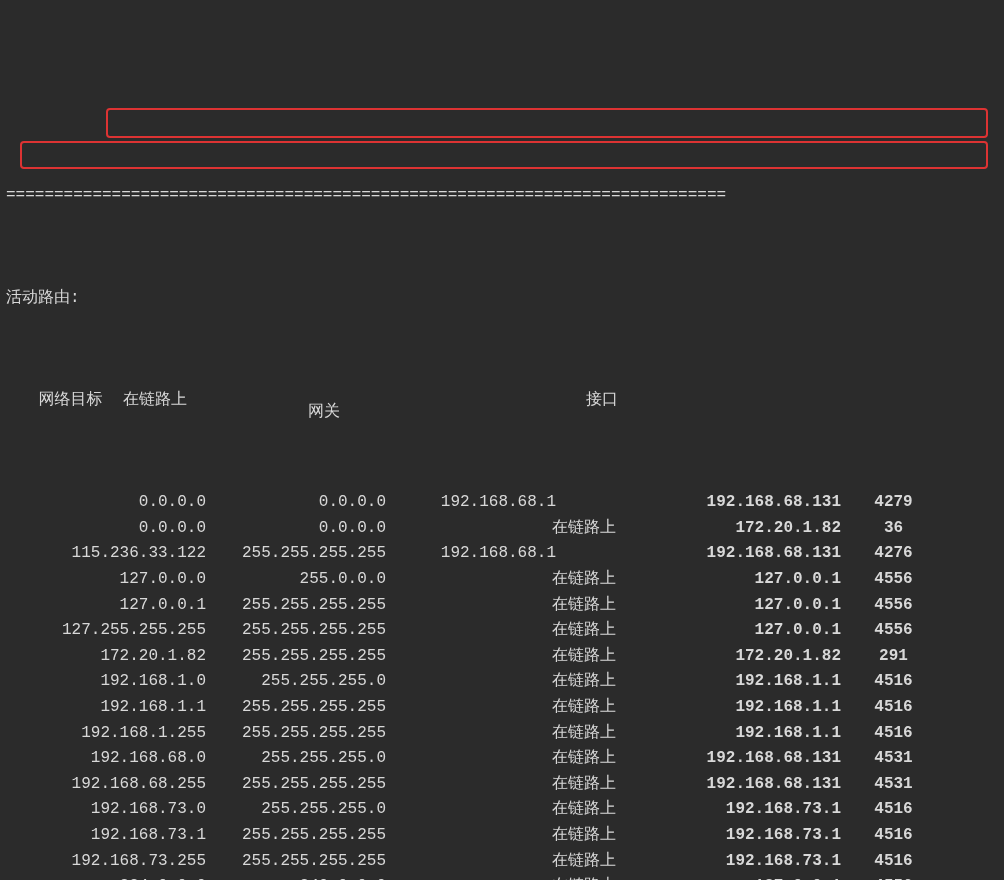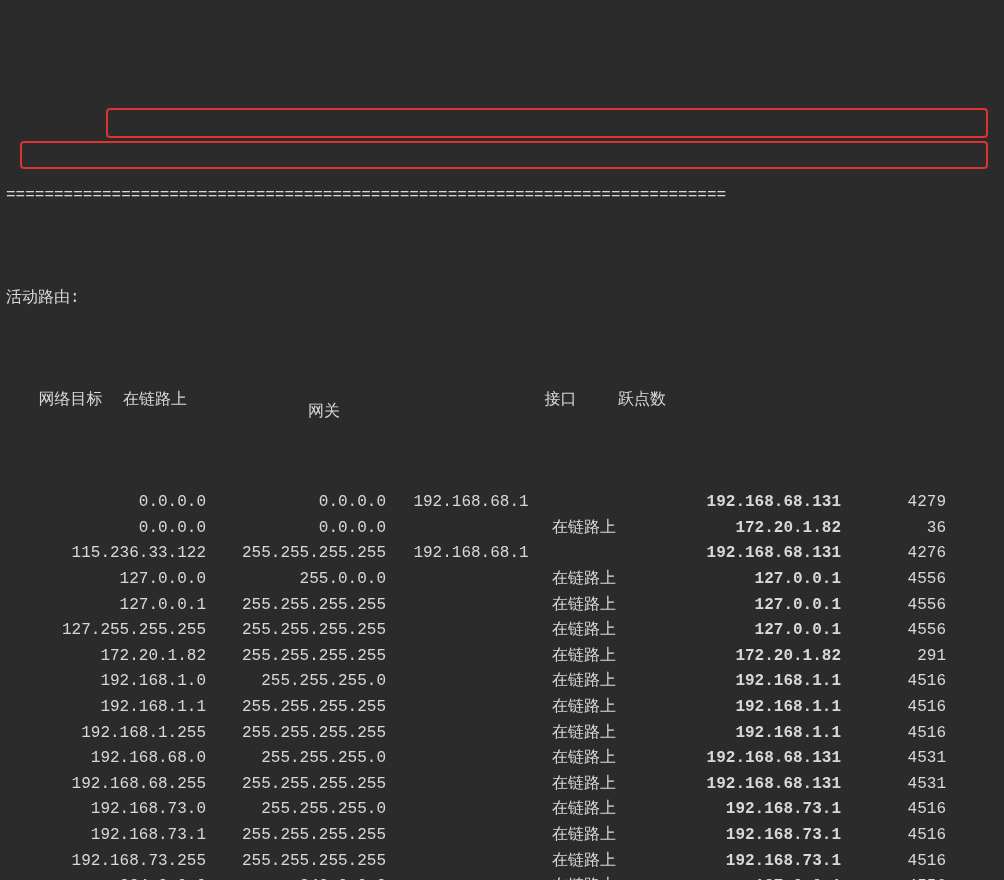--- a/index.html
+++ b/index.html
@@ -22,27 +22,27 @@
   .row {
     height: 25.6px;
     display: flex;
     position: relative;
   }
   .sep {
     letter-spacing: 0;
   }
   .col-dest { width: 200px; text-align: right; }
   .col-mask { width: 180px; text-align: right; }
-  .col-gw   { width: 170px; text-align: center; }
+  .col-gw   { width: 170px; text-align: right; }
   .col-if   { width: 225px; text-align: right; font-weight: bold; }
-  .col-met  { width: 105px; text-align: right; }
+  .col-met  { width: 105px; text-align: center; font-weight: bold; }
   .hdr-dest { width: 105px; text-align: center; padding-left: 12px;}
   .hdr-mask { width: 185px; text-align: left; }
   .hdr-gw   { width: 195px; text-align: left; margin-top: 12px; }
-  .hdr-if   { width: 115px; text-align: center; }
+  .hdr-if   { width: 115px; text-align: right; }
   .hdr-met  { width: 150px; text-align: left; }
   .highlight-box {
     position: absolute;
     border: 2px solid #d33;
     border-radius: 4px;
     pointer-events: none;
     box-sizing: border-box;
   }
 </style>
 </head>
@@ -56,21 +56,20 @@
 
   <div class="row sep">===========================================================================</div>
 
   <div class="row">活动路由:</div>
 
   <div class="row">
     <span class="hdr-dest">网络目标</span>
     <span class="hdr-mask">在链路上</span>
     <span class="hdr-gw">网关</span>
     <span class="hdr-if">接口</span>
-    <span class="hdr-met">跃点数</span>
   </div>
 
   <div id="routes-body"><div class="row"><span class="col-dest">0.0.0.0</span><span class="col-mask">0.0.0.0</span><span class="col-gw" style="width: 170px;">192.168.68.1</span><span class="col-if" style="width: 285px;">192.168.68.131</span><span class="col-met">4279</span></div><div class="row"><span class="col-dest">0.0.0.0</span><span class="col-mask">0.0.0.0</span><span class="col-gw" style="text-align: right; padding-right: 0px; width: 230px;">在链路上</span><span class="col-if" style="width: 225px;">172.20.1.82</span><span class="col-met">36</span></div><div class="row"><span class="col-dest">115.236.33.122</span><span class="col-mask">255.255.255.255</span><span class="col-gw" style="width: 170px;">192.168.68.1</span><span class="col-if" style="width: 285px;">192.168.68.131</span><span class="col-met">4276</span></div><div class="row"><span class="col-dest">127.0.0.0</span><span class="col-mask">255.0.0.0</span><span class="col-gw" style="text-align: right; padding-right: 0px; width: 230px;">在链路上</span><span class="col-if" style="width: 225px;">127.0.0.1</span><span class="col-met">4556</span></div><div class="row"><span class="col-dest">127.0.0.1</span><span class="col-mask">255.255.255.255</span><span class="col-gw" style="text-align: right; padding-right: 0px; width: 230px;">在链路上</span><span class="col-if" style="width: 225px;">127.0.0.1</span><span class="col-met">4556</span></div><div class="row"><span class="col-dest">127.255.255.255</span><span class="col-mask">255.255.255.255</span><span class="col-gw" style="text-align: right; padding-right: 0px; width: 230px;">在链路上</span><span class="col-if" style="width: 225px;">127.0.0.1</span><span class="col-met">4556</span></div><div class="row"><span class="col-dest">172.20.1.82</span><span class="col-mask">255.255.255.255</span><span class="col-gw" style="text-align: right; padding-right: 0px; width: 230px;">在链路上</span><span class="col-if" style="width: 225px;">172.20.1.82</span><span class="col-met">291</span></div><div class="row"><span class="col-dest">192.168.1.0</span><span class="col-mask">255.255.255.0</span><span class="col-gw" style="text-align: right; padding-right: 0px; width: 230px;">在链路上</span><span class="col-if" style="width: 225px;">192.168.1.1</span><span class="col-met">4516</span></div><div class="row"><span class="col-dest">192.168.1.1</span><span class="col-mask">255.255.255.255</span><span class="col-gw" style="text-align: right; padding-right: 0px; width: 230px;">在链路上</span><span class="col-if" style="width: 225px;">192.168.1.1</span><span class="col-met">4516</span></div><div class="row"><span class="col-dest">192.168.1.255</span><span class="col-mask">255.255.255.255</span><span class="col-gw" style="text-align: right; padding-right: 0px; width: 230px;">在链路上</span><span class="col-if" style="width: 225px;">192.168.1.1</span><span class="col-met">4516</span></div><div class="row"><span class="col-dest">192.168.68.0</span><span class="col-mask">255.255.255.0</span><span class="col-gw" style="text-align: right; padding-right: 0px; width: 230px;">在链路上</span><span class="col-if" style="width: 225px;">192.168.68.131</span><span class="col-met">4531</span></div><div class="row"><span class="col-dest">192.168.68.255</span><span class="col-mask">255.255.255.255</span><span class="col-gw" style="text-align: right; padding-right: 0px; width: 230px;">在链路上</span><span class="col-if" style="width: 225px;">192.168.68.131</span><span class="col-met">4531</span></div><div class="row"><span class="col-dest">192.168.73.0</span><span class="col-mask">255.255.255.0</span><span class="col-gw" style="text-align: right; padding-right: 0px; width: 230px;">在链路上</span><span class="col-if" style="width: 225px;">192.168.73.1</span><span class="col-met">4516</span></div><div class="row"><span class="col-dest">192.168.73.1</span><span class="col-mask">255.255.255.255</span><span class="col-gw" style="text-align: right; padding-right: 0px; width: 230px;">在链路上</span><span class="col-if" style="width: 225px;">192.168.73.1</span><span class="col-met">4516</span></div><div class="row"><span class="col-dest">192.168.73.255</span><span class="col-mask">255.255.255.255</span><span class="col-gw" style="text-align: right; padding-right: 0px; width: 230px;">在链路上</span><span class="col-if" style="width: 225px;">192.168.73.1</span><span class="col-met">4516</span></div><div class="row"><span class="col-dest">224.0.0.0</span><span class="col-mask">240.0.0.0</span><span class="col-gw" style="text-align: right; padding-right: 0px; width: 230px;">在链路上</span><span class="col-if" style="width: 225px;">127.0.0.1</span><span class="col-met">4556</span></div></div>
 
   
 
   
   
 
   

